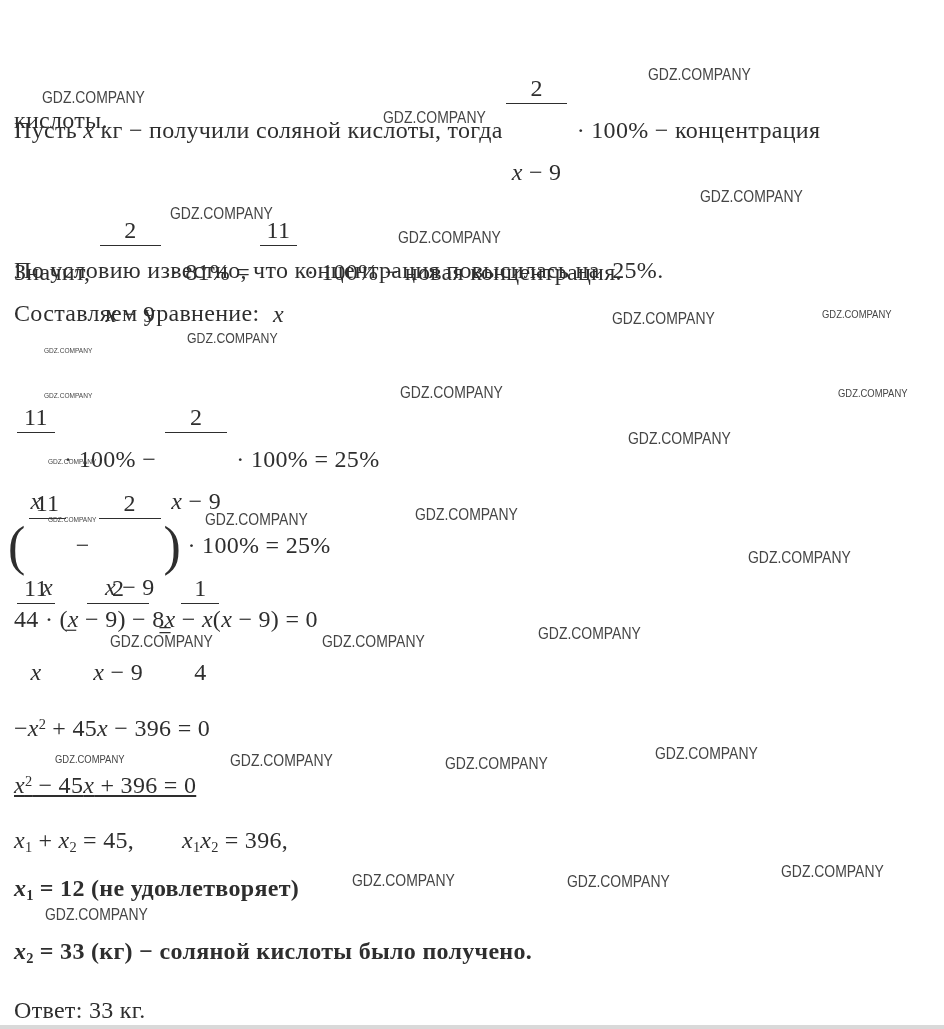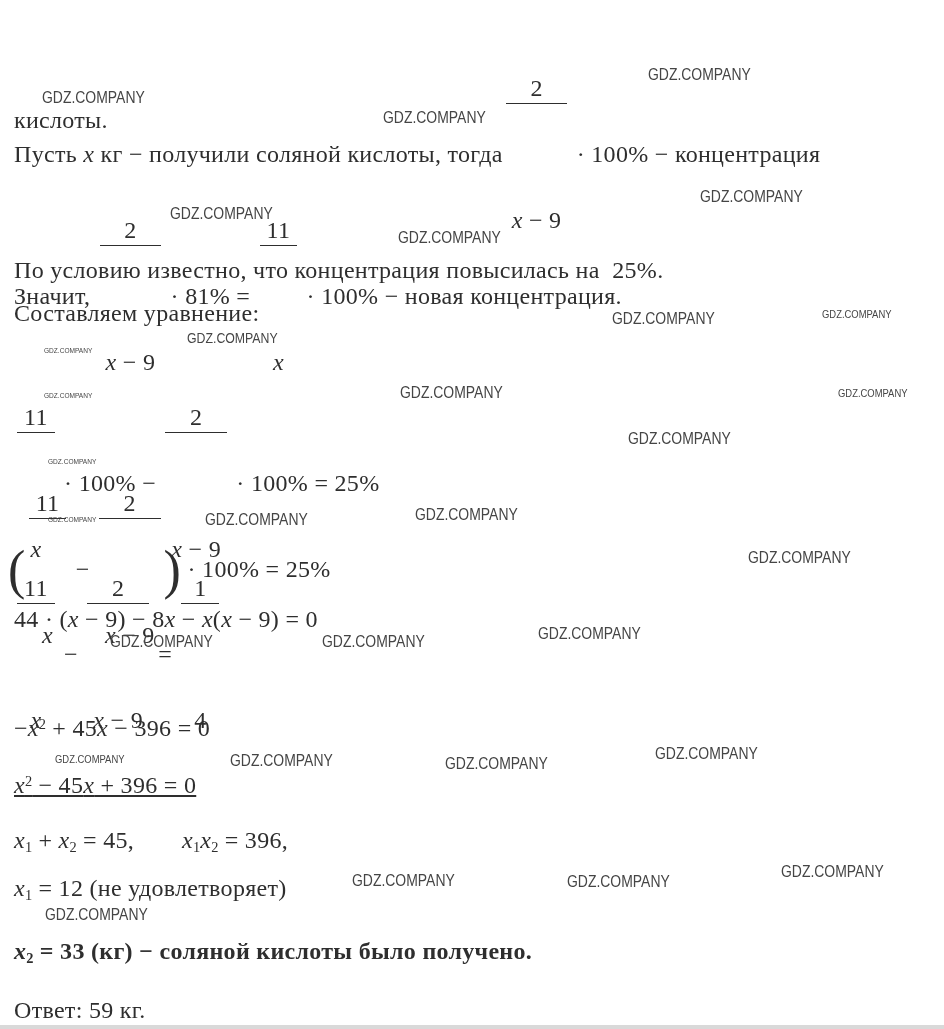--- a/index.html
+++ b/index.html
@@ -8,21 +8,21 @@
     font-family:"Liberation Serif", serif; color:#2e2e2e; overflow:hidden;
   }
   .line, .row { position:absolute; font-size:24px; letter-spacing:0.3px; white-space:pre; }
   .row { display:flex; align-items:center; }
   .line { line-height:1.2; }
   i { font-style:italic; }
   sup { font-size:60%; vertical-align:0.5em; letter-spacing:0; }
   sub { font-size:60%; vertical-align:-0.25em; letter-spacing:0; }
   .frac { display:inline-block; text-align:center; vertical-align:middle; margin:0 3px; }
   .frac .num { display:block; padding:0 6px 2px; line-height:1.05; border-bottom:1.8px solid #2e2e2e; }
-  .frac .den { display:block; padding:2px 6px 0; line-height:1.05;margin-top:48px; }
+  .frac .den { display:block; padding:2px 6px 0; line-height:1.05; }
   .paren { font-size:52px; line-height:0.95; transform:scaleY(1.05); font-weight:400; }
   .wm {
     position:absolute; font-family:"Liberation Sans", sans-serif; color:#454545;
     transform:scaleX(0.82); transform-origin:0 50%; white-space:nowrap; line-height:1;
   }
   .wm.lg { font-size:17px; }
   .wm.md { font-size:15px; }
   .wm.sm { font-size:11.5px; }
   .wm.xs { font-size:8px; }
   .divider { position:absolute; left:0; width:944px; background:#d9d9d9; }
@@ -109,24 +109,24 @@
   <div class="line" style="top:605px; left:14px;"><span>44 · (</span><i>x</i><span> − 9) − 8</span><i>x</i><span> − </span><i>x</i><span>(</span><i>x</i><span> − 9) = 0</span></div>
   <div class="line" style="top:714px; left:14px;"><span>−</span><i>x</i><sup>2</sup><span> + 45</span><i>x</i><span> − 396 = 0</span></div>
   <div class="line" style="top:771px; left:14px;text-decoration:underline;"><i>x</i><sup>2</sup><span> − 45</span><i>x</i><span> + 396 = 0</span></div>
 
   <div class="row" style="top:827px; left:14px;font-family:Liberation Serif, serif;">
     <span><i>x</i><sub>1</sub><span> + </span><i>x</i><sub>2</sub><span> = 45,</span></span>
     <span style="display:inline-block; width:48px;"></span>
     <span><i>x</i><sub>1</sub><i>x</i><sub>2</sub><span> = 396,</span></span>
   </div>
 
-  <div class="line" style="top:874px; left:14px;"><i>x</i><sub>1</sub><span> = 12 (не удовлетворяет)</span></div>
+  <div class="line" style="top:874px; left:14px;font-weight:bold;"><i>x</i><sub>1</sub><span> = 12 (не удовлетворяет)</span></div>
   <div class="line" style="top:937px; left:14px;font-weight:bold;"><i>x</i><sub>2</sub><span> = 33 (кг) − соляной кислоты было получено.</span></div>
 
-  <div class="line" style="top:996px; left:14px;"><span>Ответ: 59 кг.</span></div>
+  <div class="line" style="top:996px; left:14px;"><span>Ответ: 33 кг.</span></div>
 
   <div class="divider" style="top:1025px; height:4px;"></div>
 
 <span class="wm lg" style="left: 648px; top: 66px;">GDZ.COMPANY</span>
     <span class="wm lg" style="left: 42px; top: 89px;">GDZ.COMPANY</span>
     <span class="wm lg" style="left: 383px; top: 109px;">GDZ.COMPANY</span>
     <span class="wm lg" style="left: 700px; top: 188px;">GDZ.COMPANY</span>
     <span class="wm lg" style="left: 170px; top: 205px;">GDZ.COMPANY</span>
     <span class="wm lg" style="left: 398px; top: 229px;">GDZ.COMPANY</span>
     <span class="wm lg" style="left: 612px; top: 310px;">GDZ.COMPANY</span>

